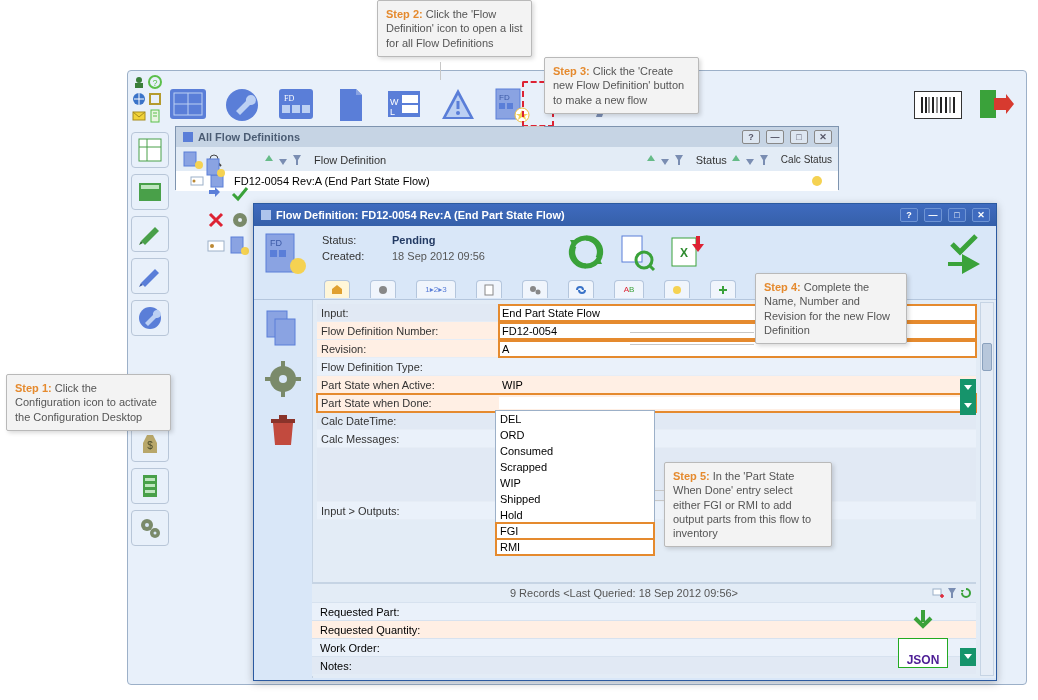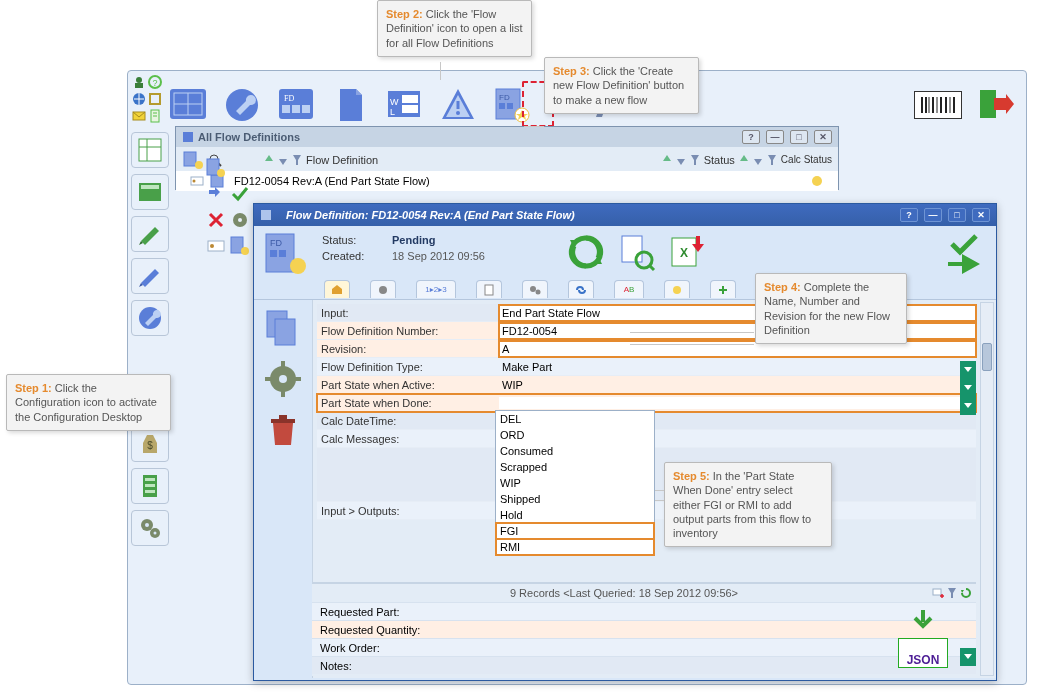--- a/index.html
+++ b/index.html
@@ -75,21 +75,21 @@
   .win-ctrls { display:flex; gap:6px; }
   .win-ctrls span {
     width: 18px; height: 14px; border: 1px solid #888; background:#dde6f1;
     border-radius:2px; font-size:9px; display:flex; align-items:center; justify-content:center;
     color:#556;
   }
   .win-list .filter-row {
     display:flex; align-items:center; gap:4px;
     padding: 2px 6px 0 6px; height: 24px;
   }
-  .filter-label { color:#333; margin-left:0; }
+  .filter-label { color:#333; margin-left:8px; }
 
   .win-list .row {
     display:flex; align-items:center; gap:6px;
     padding: 0 14px; height: 20px;
     background: #fff;
   }
   .row .cell { padding: 0 4px; }
 
   
   .win-detail {
@@ -564,21 +564,21 @@
         <circle cx="6" cy="10" r="2" fill="#b83"></circle>
       </svg></div>
   <div><svg width="20" height="20">
         <rect x="1" y="1" width="12" height="16" fill="#8aa3e2" stroke="#5a7ed8"></rect>
         <circle cx="15" cy="15" r="4" fill="#f5d252"></circle>
       </svg></div>
 </div>
 
 <div class="win-detail">
   <div class="titlebar">
-    <span style="display:flex;align-items:center;gap:14px;font-style:italic;">
+    <span style="display:flex;align-items:center;gap:4px;">
       <svg width="12" height="12">
           <rect x="1" y="1" width="10" height="10" fill="#aec4ec"></rect>
         </svg>
       <span>Flow Definition: FD12-0054 Rev:A (End Part State Flow)</span>
     </span>
     <span class="win-ctrls">
       <span>?</span>
       <span>—</span>
       <span>□</span>
       <span>✕</span>
@@ -738,21 +738,20 @@
       <div class="form-row hl-edit">
           <div class="flabel">Flow Definition Number:</div>
           <div class="finput boxed"><input value="FD12-0054" style=""></div>
         </div>
       <div class="form-row hl-edit">
           <div class="flabel">Revision:</div>
           <div class="finput boxed"><input value="A" style=""></div>
         </div>
       <div class="form-row">
           <div class="flabel">Flow Definition Type:</div>
-          <div class="finput"><span class="ftext">Make Part</span><span class="dd-btn"></span></div>
         </div>
       <div class="form-row hl-edit">
           <div class="flabel">Part State when Active:</div>
           <div class="finput"><span class="ftext">WIP</span><span class="dd-btn"></span></div>
         </div>
       <div class="form-row hl-edit" style="outline:2px solid #e58a2e; outline-offset:-1px;">
           <div class="flabel">Part State when Done:</div>
           <div class="finput" style="background:#fff;"><span class="ftext"></span><span class="dd-btn"></span></div>
         </div>
       <div class="form-row">

